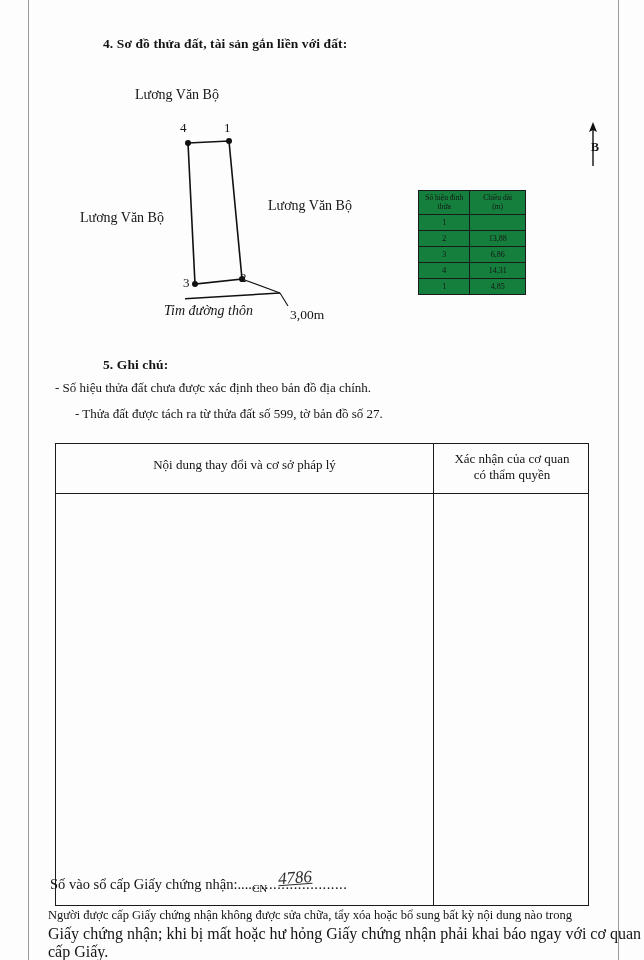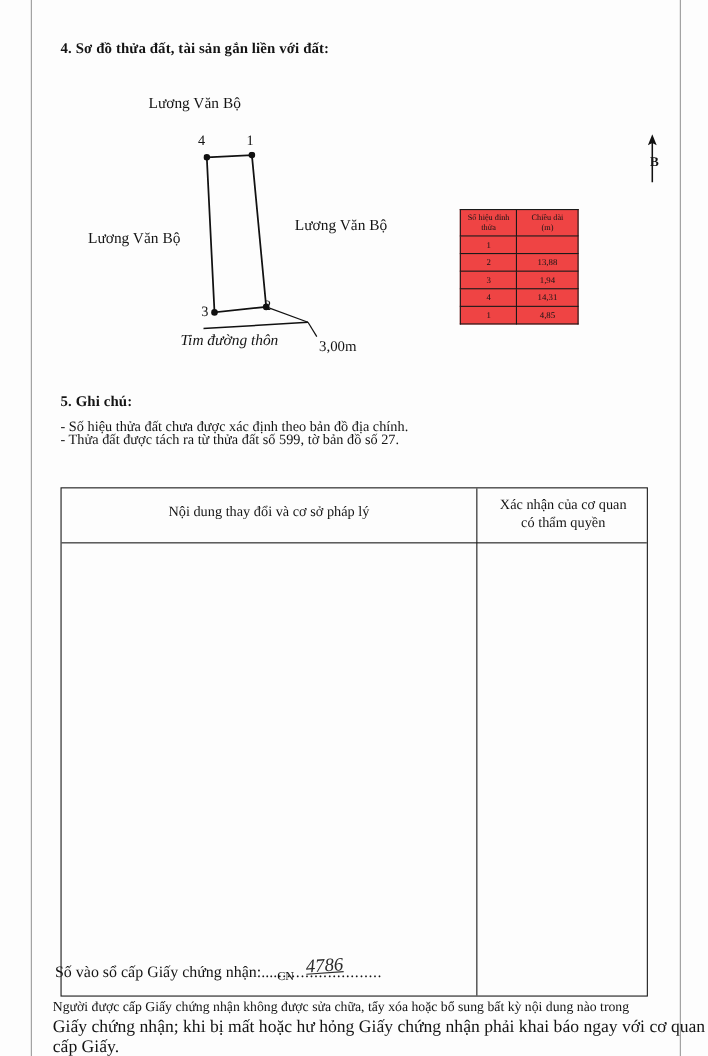--- a/index.html
+++ b/index.html
@@ -34,32 +34,33 @@
     left: 618px; top: 0;
     width: 1px; height: 960px;
     background: #9a9a9a;
   }
 
   .sec-head {
     position: absolute;
     font-weight: bold;
     font-size: 13.5px;
     letter-spacing: .1px;
+    margin-left: 48px;
   }
   .sec4 { left: 55px; top: 36px; }
   .sec5 { left: 55px; top: 357px; }
   .sec6 { left: 55px; top: 424px; }
 
   .note {
     position: absolute;
     font-size: 13px;
     left: 55px;
   }
   .note1 { top: 380px; }
-  .note2 { top: 392px; }
+  .note2 { top: 406px; margin-left: 20px; }
 
   
   .diagram {
     position: absolute;
     left: 40px;
     top: 60px;
     width: 560px;
     height: 290px;
   }
   .label {
@@ -103,21 +104,21 @@
   }
 
   
   .edge-table {
     position: absolute;
     left: 418px;
     top: 190px;
     width: 108px;
     border-collapse: collapse;
     font-size: 8px;
-    background: #ef4444;
+    background: #15803d;
   }
   .edge-table td, .edge-table th {
     border: 1px solid #1a1a1a;
     text-align: center;
     padding: 2px 1px;
     font-weight: normal;
     height: 11px;
   }
   .edge-table th {
     font-size: 7.5px;
@@ -254,21 +255,21 @@
       <tr>
         <td class="num">1</td>
         <td></td>
       </tr>
       <tr>
         <td class="num">2</td>
         <td>13,88</td>
       </tr>
       <tr>
         <td class="num">3</td>
-        <td>1,94</td>
+        <td>6,86</td>
       </tr>
       <tr>
         <td class="num">4</td>
         <td>14,31</td>
       </tr>
       <tr>
         <td class="num">1</td>
         <td>4,85</td>
       </tr>
     </tbody>

